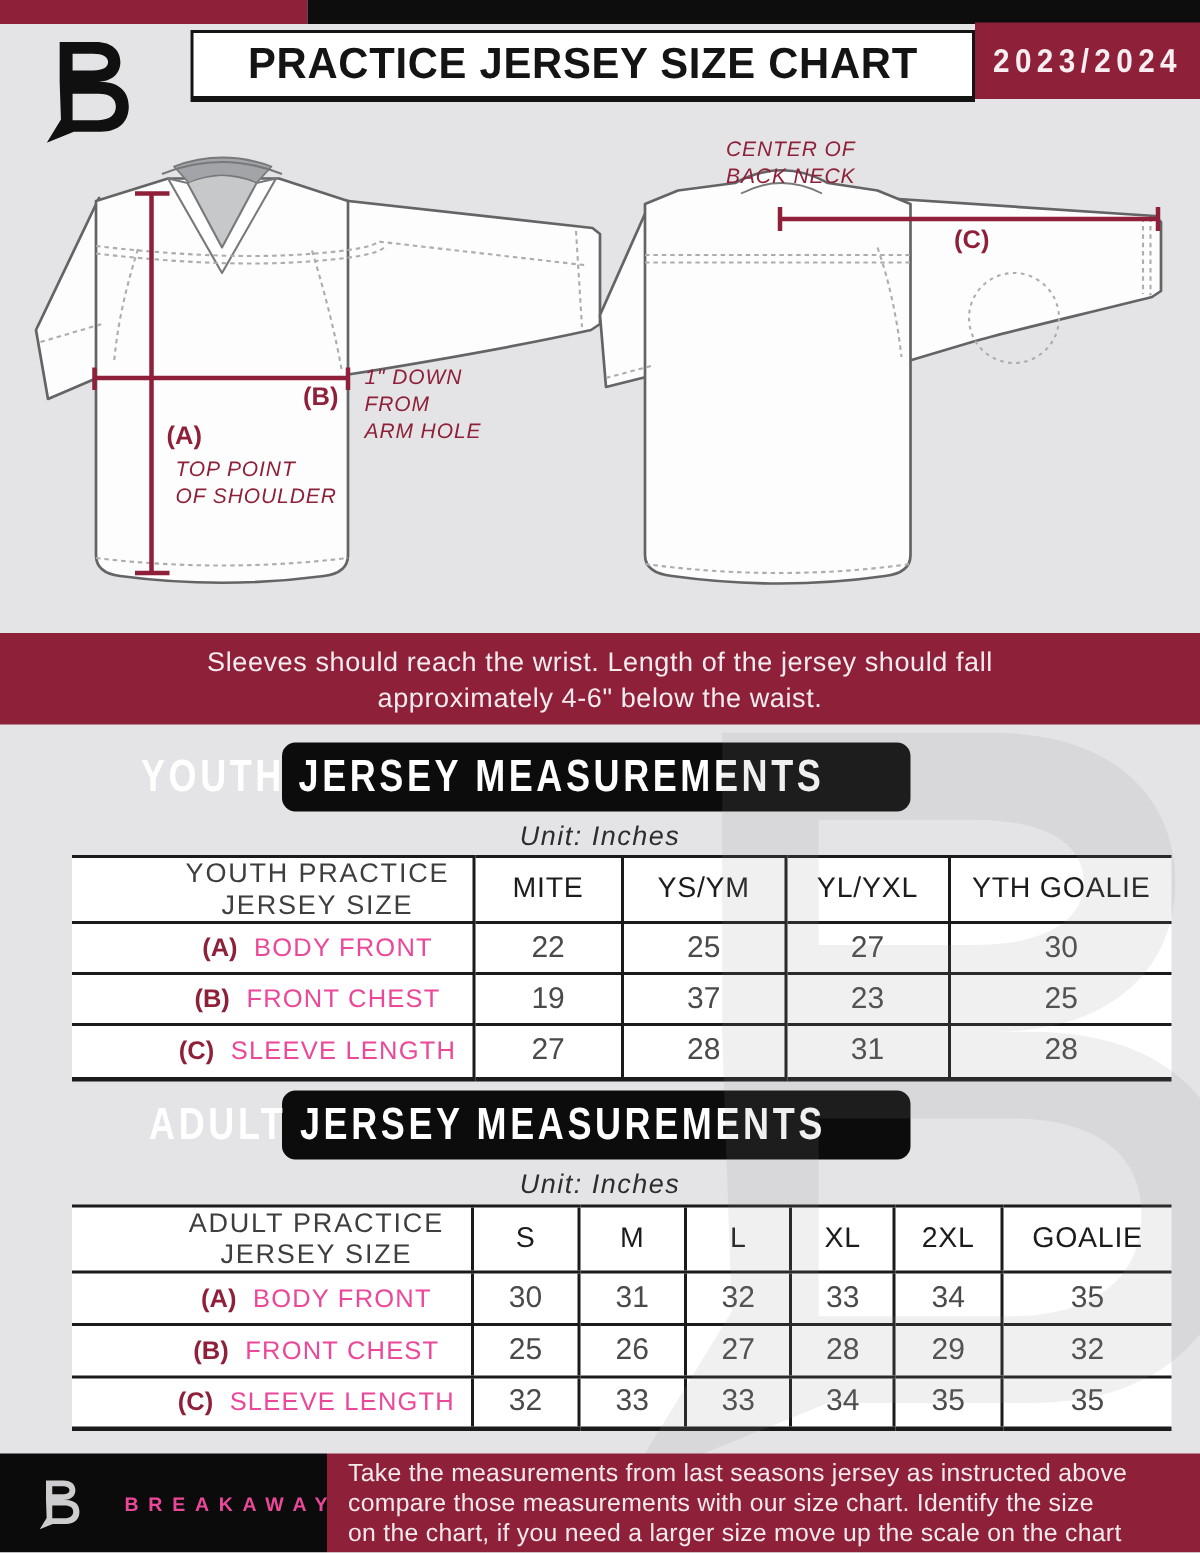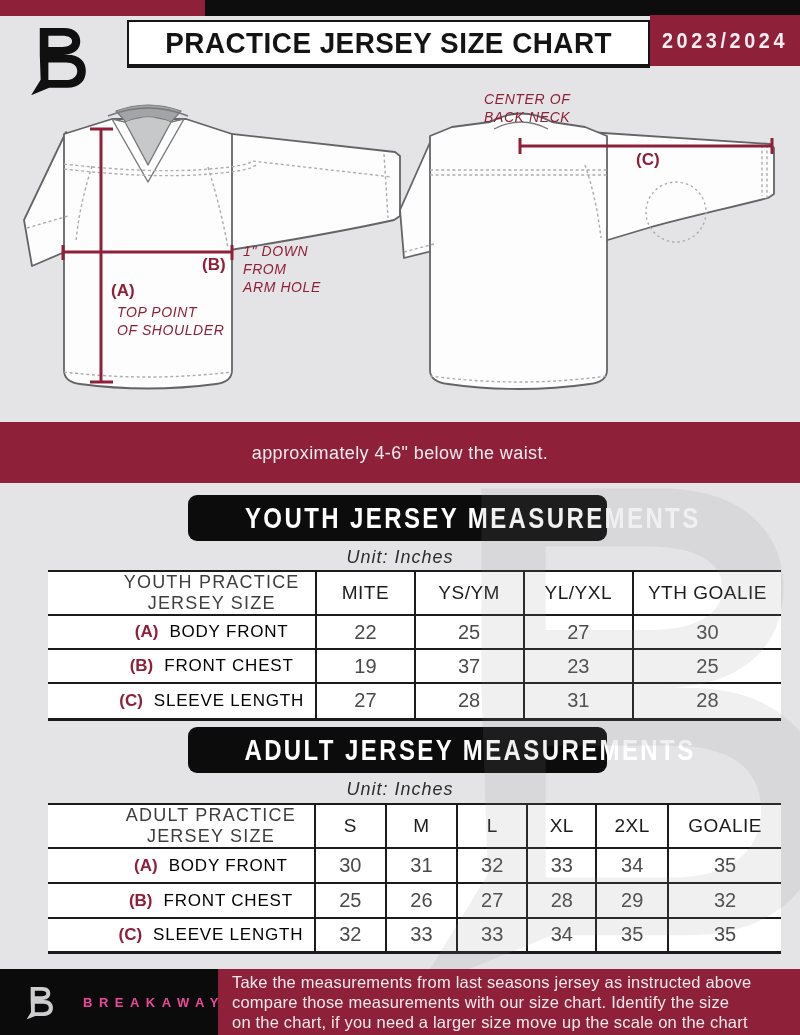--- a/index.html
+++ b/index.html
@@ -45,21 +45,21 @@
   }
   
   .banner {
     position:absolute; left:0; top:422px; width:800px; height:61px; background:#8e2139;
     display:flex; flex-direction:column; align-items:center; justify-content:center;
     color:#f4ebee; font-size:18px; line-height:24px; letter-spacing:0.4px; font-weight:500;
   }
   
   .section-title {
     position:absolute; left:188px; width:419px; height:46px; background:#0c0c0c;
-    border-radius:9px; display:flex; align-items:center; justify-content:flex-start;
+    border-radius:9px; display:flex; align-items:center; justify-content:flex-end;
   }
   .section-title span {
     color:#ffffff; font-size:30px; font-weight:bold; letter-spacing:3px;
     white-space:nowrap; transform:scaleX(0.8);
   }
   .unit {
     position:absolute; left:0; width:800px; text-align:center;
     font-style:italic; font-size:18px; font-weight:500; letter-spacing:1px; color:#2d2d2d;
   }
   
@@ -70,21 +70,21 @@
   table.size-table td {
     background:#ffffff; border-top:2px solid #1b1b1b; border-bottom:2px solid #1b1b1b;
     text-align:center; vertical-align:middle;
   }
   table.size-table tr:last-child td { border-bottom:3px solid #1b1b1b; }
   td.c-label { text-align:left; padding-left:60px; }
   td.c-val { border-left:2px solid #1b1b1b; font-size:20px; color:#4a4a4a; }
   tr.hdr td.c-label { font-size:18px; color:#3e3e3e; letter-spacing:1.2px; }
   tr.hdr td.c-val { font-size:19px; font-weight:normal; color:#1c1c1c; letter-spacing:0.5px; }
   td.c-label .key { color:#8e2139; font-weight:bold; font-size:17px; margin-right:11px; }
-  td.c-label .lbl { color:#000000; font-size:17px; letter-spacing:0.8px; }
+  td.c-label .lbl { color:#ec4899; font-size:17px; letter-spacing:0.8px; }
   
   .watermark { position:absolute; left:330px; top:450px; width:560px; height:540px;
     color:#8f8f93; opacity:0.13; pointer-events:none; }
   
   .footer-black {
     position:absolute; left:0; top:969px; width:218px; height:66px; background:#0b0b0b;
     display:flex; align-items:center;
   }
   .logo-footer { width:30px; height:36px; margin-left:24px; color:#cdcdcf; flex:none; }
   .footer-brand {
@@ -195,20 +195,21 @@
       <div>ARM HOLE</div>
     </div>
     <div class="meas-key" style="left:111px; top:211px;">(A)</div>
     <div class="note" style="left:117px; top:233px;">
       <div>TOP POINT</div>
       <div>OF SHOULDER</div>
     </div>
   </div>
 
   <div class="banner">
+    <div>Sleeves should reach the wrist. Length of the jersey should fall</div>
     <div>approximately 4-6" below the waist.</div>
   </div>
 
   <div class="section-title" style="top:495px;">
     <span>YOUTH JERSEY MEASUREMENTS</span>
   </div>
   <div class="unit" style="top:547px;">Unit: Inches</div>
 
   <table class="size-table" style="top:570px;">
     <colgroup>

